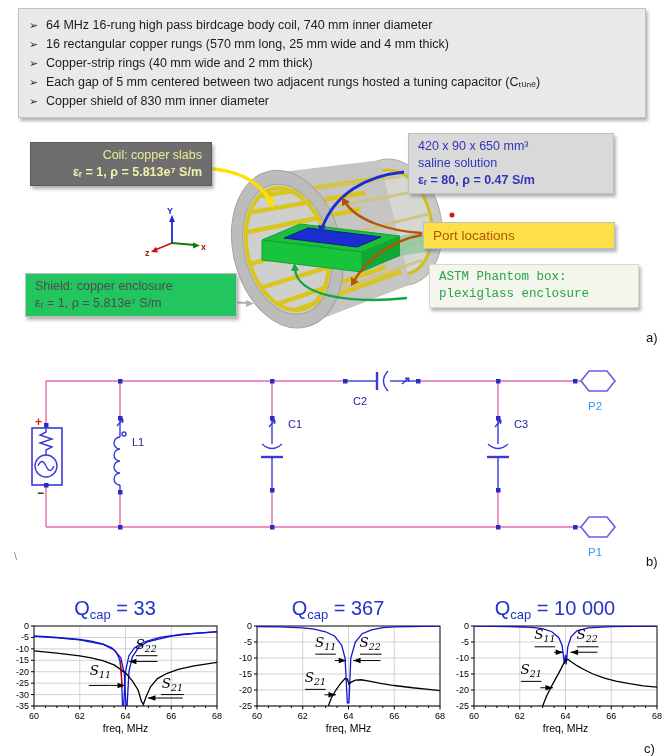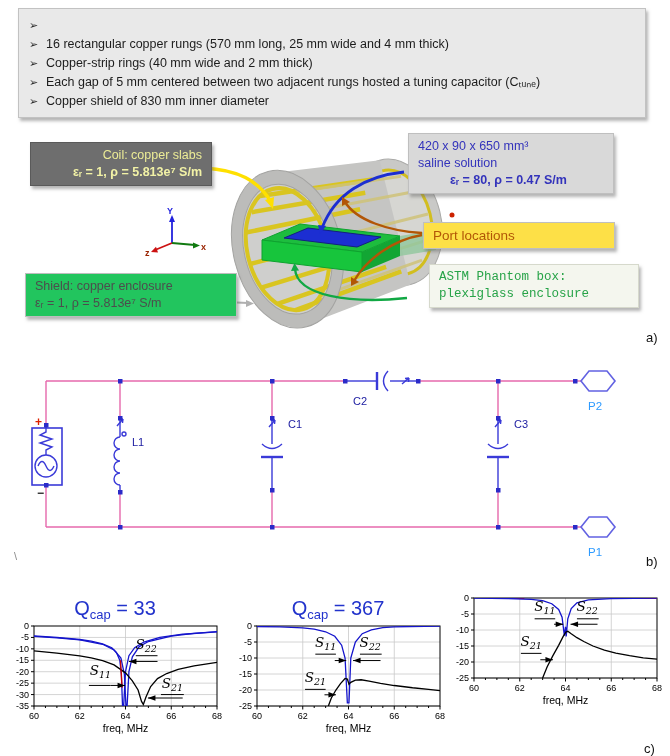--- a/index.html
+++ b/index.html
@@ -12,21 +12,21 @@
   .bullet-glyph{width:17px;flex:none;font-size:11px;color:#2a2a2a;}
   
   #part-a{position:absolute;left:0;top:118px;width:670px;height:232px;}
   #model-svg{position:absolute;left:0;top:0;}
   .callout{position:absolute;box-shadow:2px 3px 3px rgba(110,110,110,.5);padding:4px 9px;line-height:17px;font-size:12.5px;}
   .callout .l{display:block;white-space:nowrap;}
   #coil-box{left:30px;top:24px;width:162px;background:#6e6e6e;border:1px solid #5a5a5a;color:#ecec96;text-align:right;}
   #coil-box .props{font-weight:bold;color:#f2f2a6;}
   #shield-box{left:25px;top:155px;width:192px;background:#22c55e;border:1px solid #bdbdbd;color:#4d4d4d;}
   #phantom-box{left:408px;top:15px;width:186px;background:#d9d9d9;border:1px solid #bfbfbf;color:#3333bb;}
-  #phantom-box .props{font-weight:bold;margin-left:32px;}
+  #phantom-box .props{font-weight:bold;}
   #port-box{left:423px;top:104px;width:172px;background:#fde047;border:1px solid #bfbfbf;color:#b25606;font-size:13.5px;}
   #plexi-box{left:429px;top:146px;width:190px;background:#f4f6ee;border:1px solid #d6d9cc;color:#27a348;font-family:Liberation Mono, monospace;}
   .fig-marker{position:absolute;font-size:13px;color:#111;}
   
   #part-b{position:absolute;left:0;top:350px;width:670px;height:234px;}
   .wire{stroke:#e668ac;stroke-width:1.4;fill:none;}
   .comp{stroke:#3a3ad8;stroke-width:1.4;fill:none;}
   .plate{stroke:#3a3ad8;stroke-width:2.4;fill:none;}
   .node{fill:#2b2bc8;}
   .comp-label{fill:#1a1aa0;font-size:11px;font-family:"Liberation Sans",sans-serif;}
@@ -39,20 +39,21 @@
   .chart-title .sub{font-size:13px;vertical-align:-4px;}
 </style>
 </head>
 <body>
 
 <div id="page">
 
   <div id="specs">
     <div class="bullet-row">
         <span class="bullet-glyph">➢</span>
+        <span>64 MHz 16-rung high pass birdcage body coil, 740 mm inner diameter</span>
       </div>
     <div class="bullet-row">
         <span class="bullet-glyph">➢</span>
         <span>16 rectangular copper rungs (570 mm long, 25 mm wide and 4 mm thick)</span>
       </div>
     <div class="bullet-row">
         <span class="bullet-glyph">➢</span>
         <span>Copper-strip rings (40 mm wide and 2 mm thick)</span>
       </div>
     <div class="bullet-row">
@@ -404,20 +405,21 @@
           </g>
           <g>
             <text x="84.33124999999993" y="59" text-anchor="middle" font-size="13.5" font-style="italic" font-family="&quot;DejaVu Serif&quot;,serif" fill="#000"><tspan>S</tspan><tspan font-size="9.5" dy="3">21</tspan></text>
             <line x1="74.03750000000002" y1="66.36" x2="94.625" y2="66.36" stroke="#000" stroke-width="1"></line>
             <line x1="93.48125000000006" y1="71.8" x2="104.91875000000006" y2="71.8" stroke="#000" stroke-width="1"></line>
             <polygon points="104.91875000000006,71.8 97.41875000000006,69 97.41875000000006,74.6" fill="#000"></polygon>
           </g>
         </svg>
     </div>
     <div class="chart-col" style="left:448px;">
+      <div class="chart-title"><span>Q</span><span class="sub">cap</span><span> = 10 000</span></div>
       <svg class="chart-svg" width="214" height="120">
           <defs>
             <clipPath id="cp2">
               <rect x="26" y="3" width="183" height="80"></rect>
             </clipPath>
           </defs>
           <line x1="26" y1="19" x2="209" y2="19" stroke="#c9c9c9" stroke-width="0.8"></line>
           <line x1="26" y1="35" x2="209" y2="35" stroke="#c9c9c9" stroke-width="0.8"></line>
           <line x1="26" y1="51" x2="209" y2="51" stroke="#c9c9c9" stroke-width="0.8"></line>
           <line x1="26" y1="67" x2="209" y2="67" stroke="#c9c9c9" stroke-width="0.8"></line>

